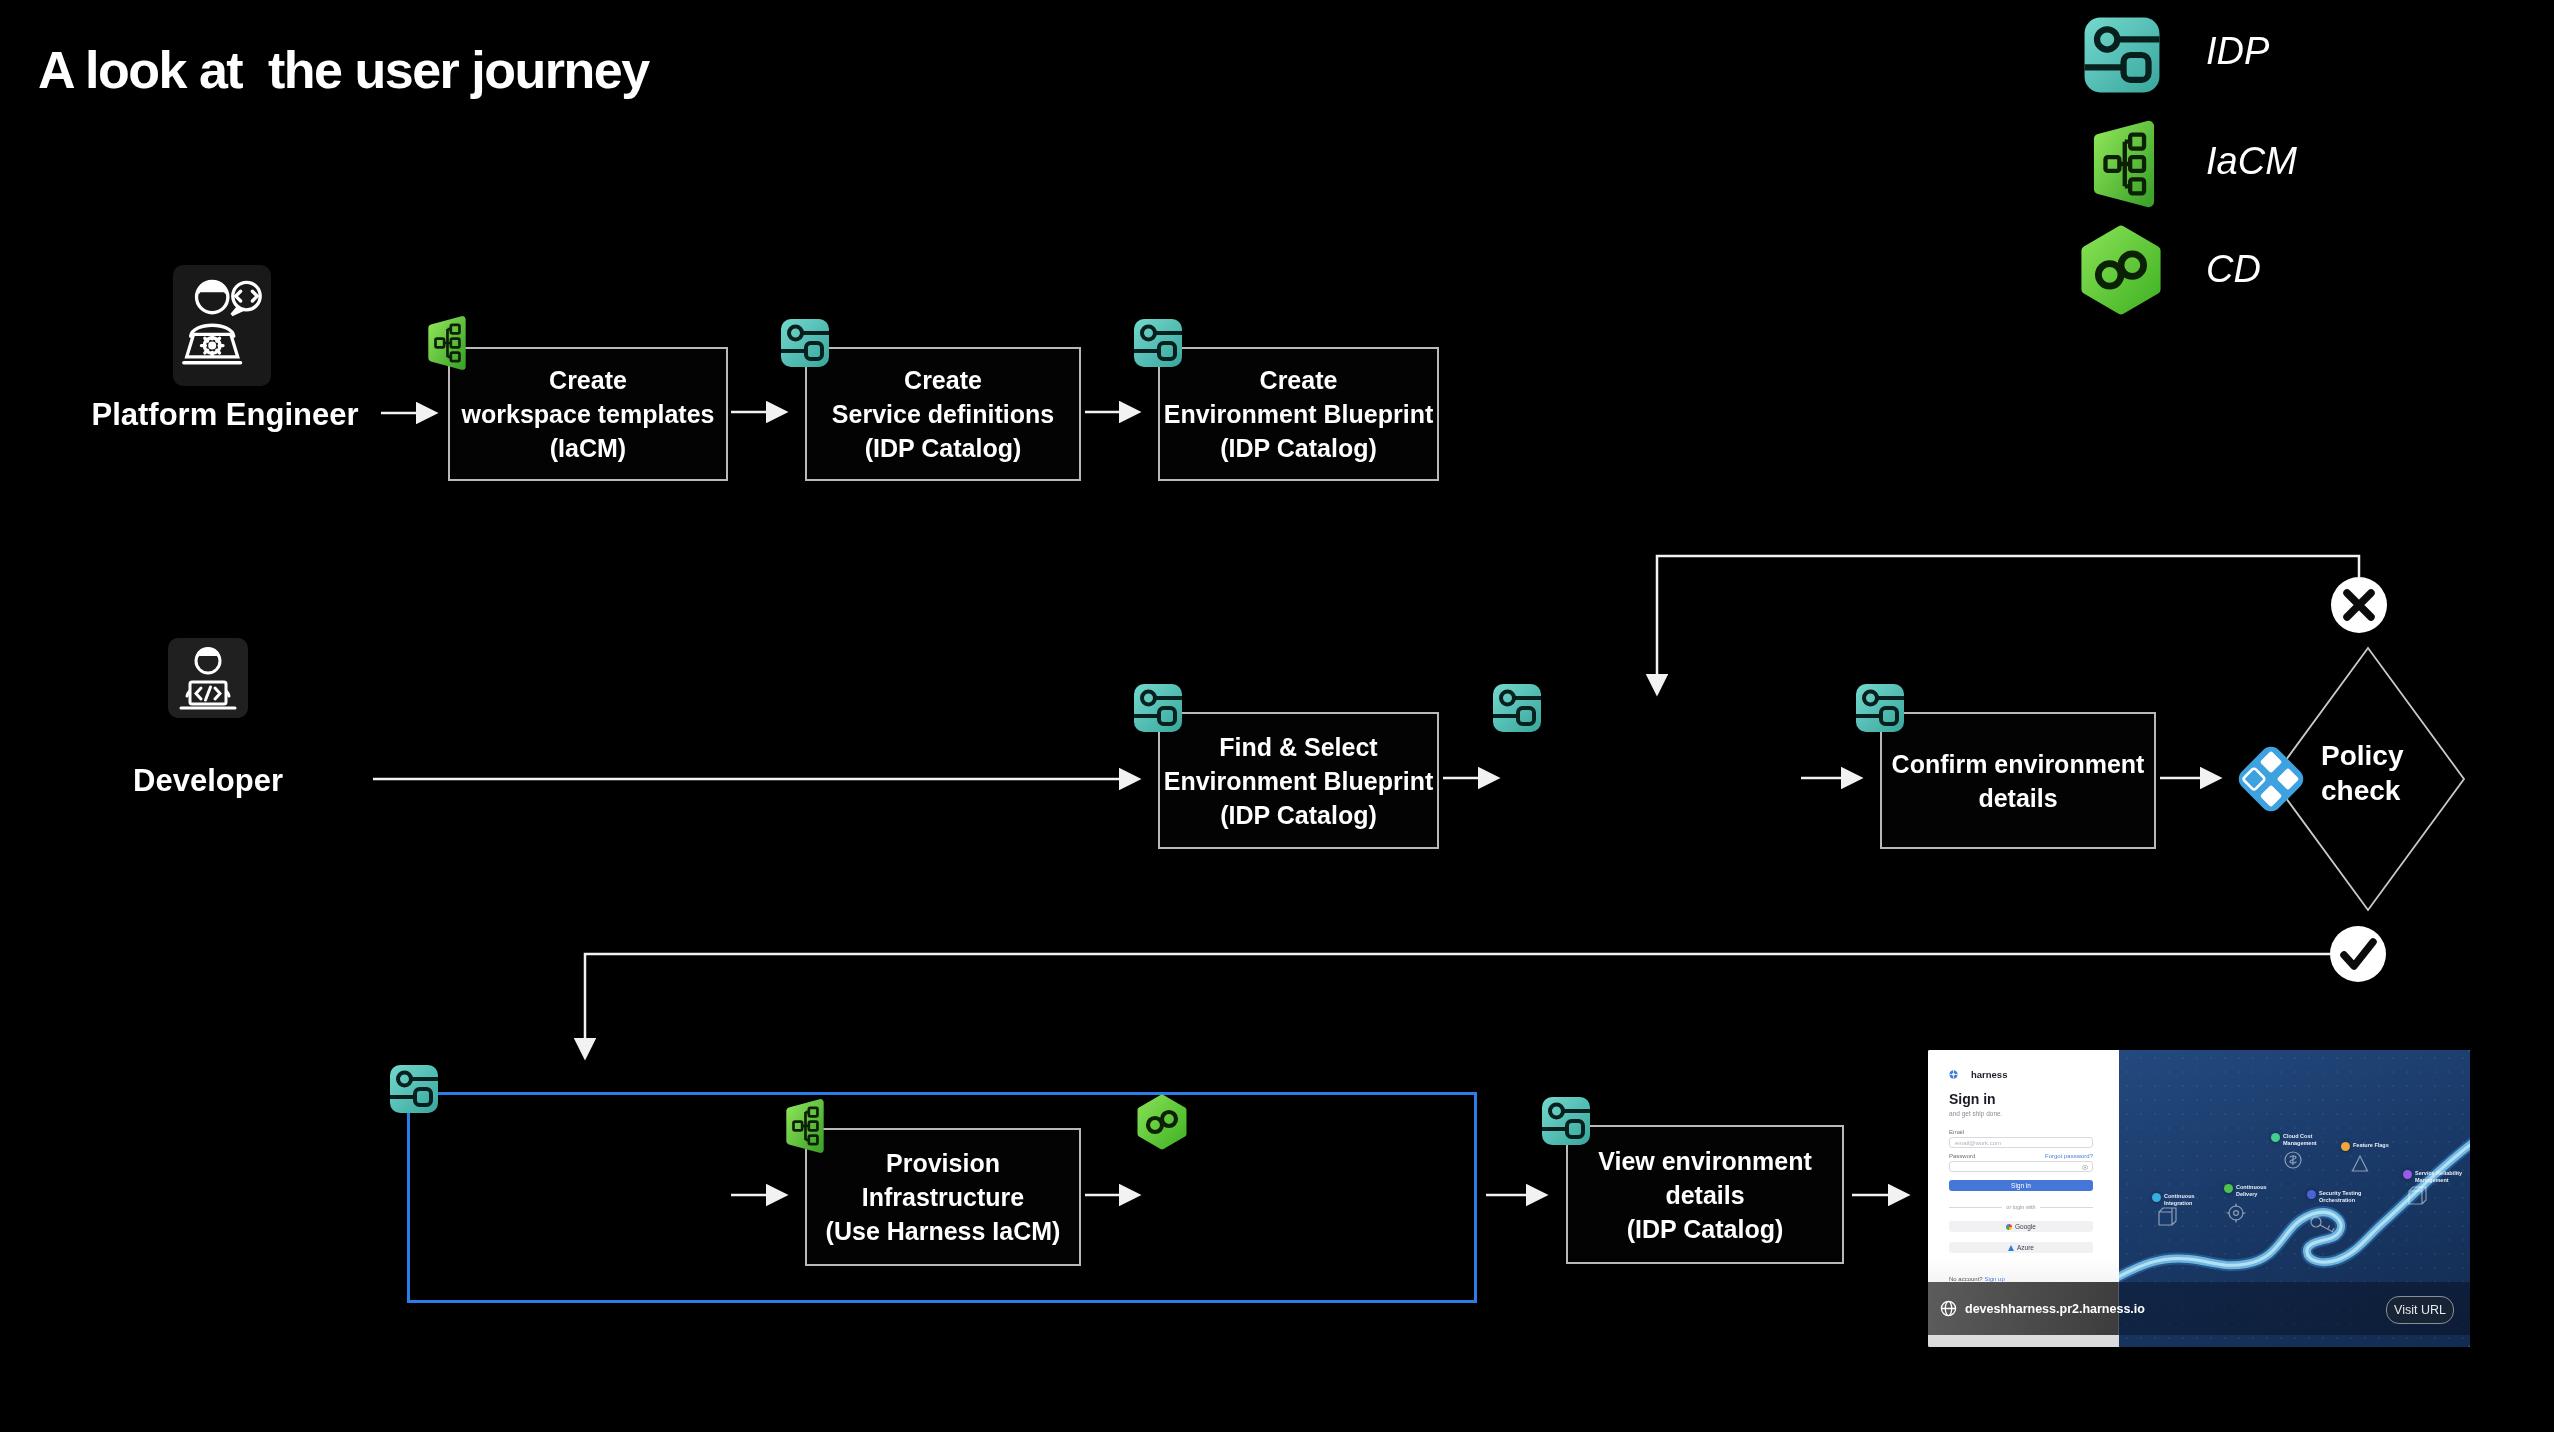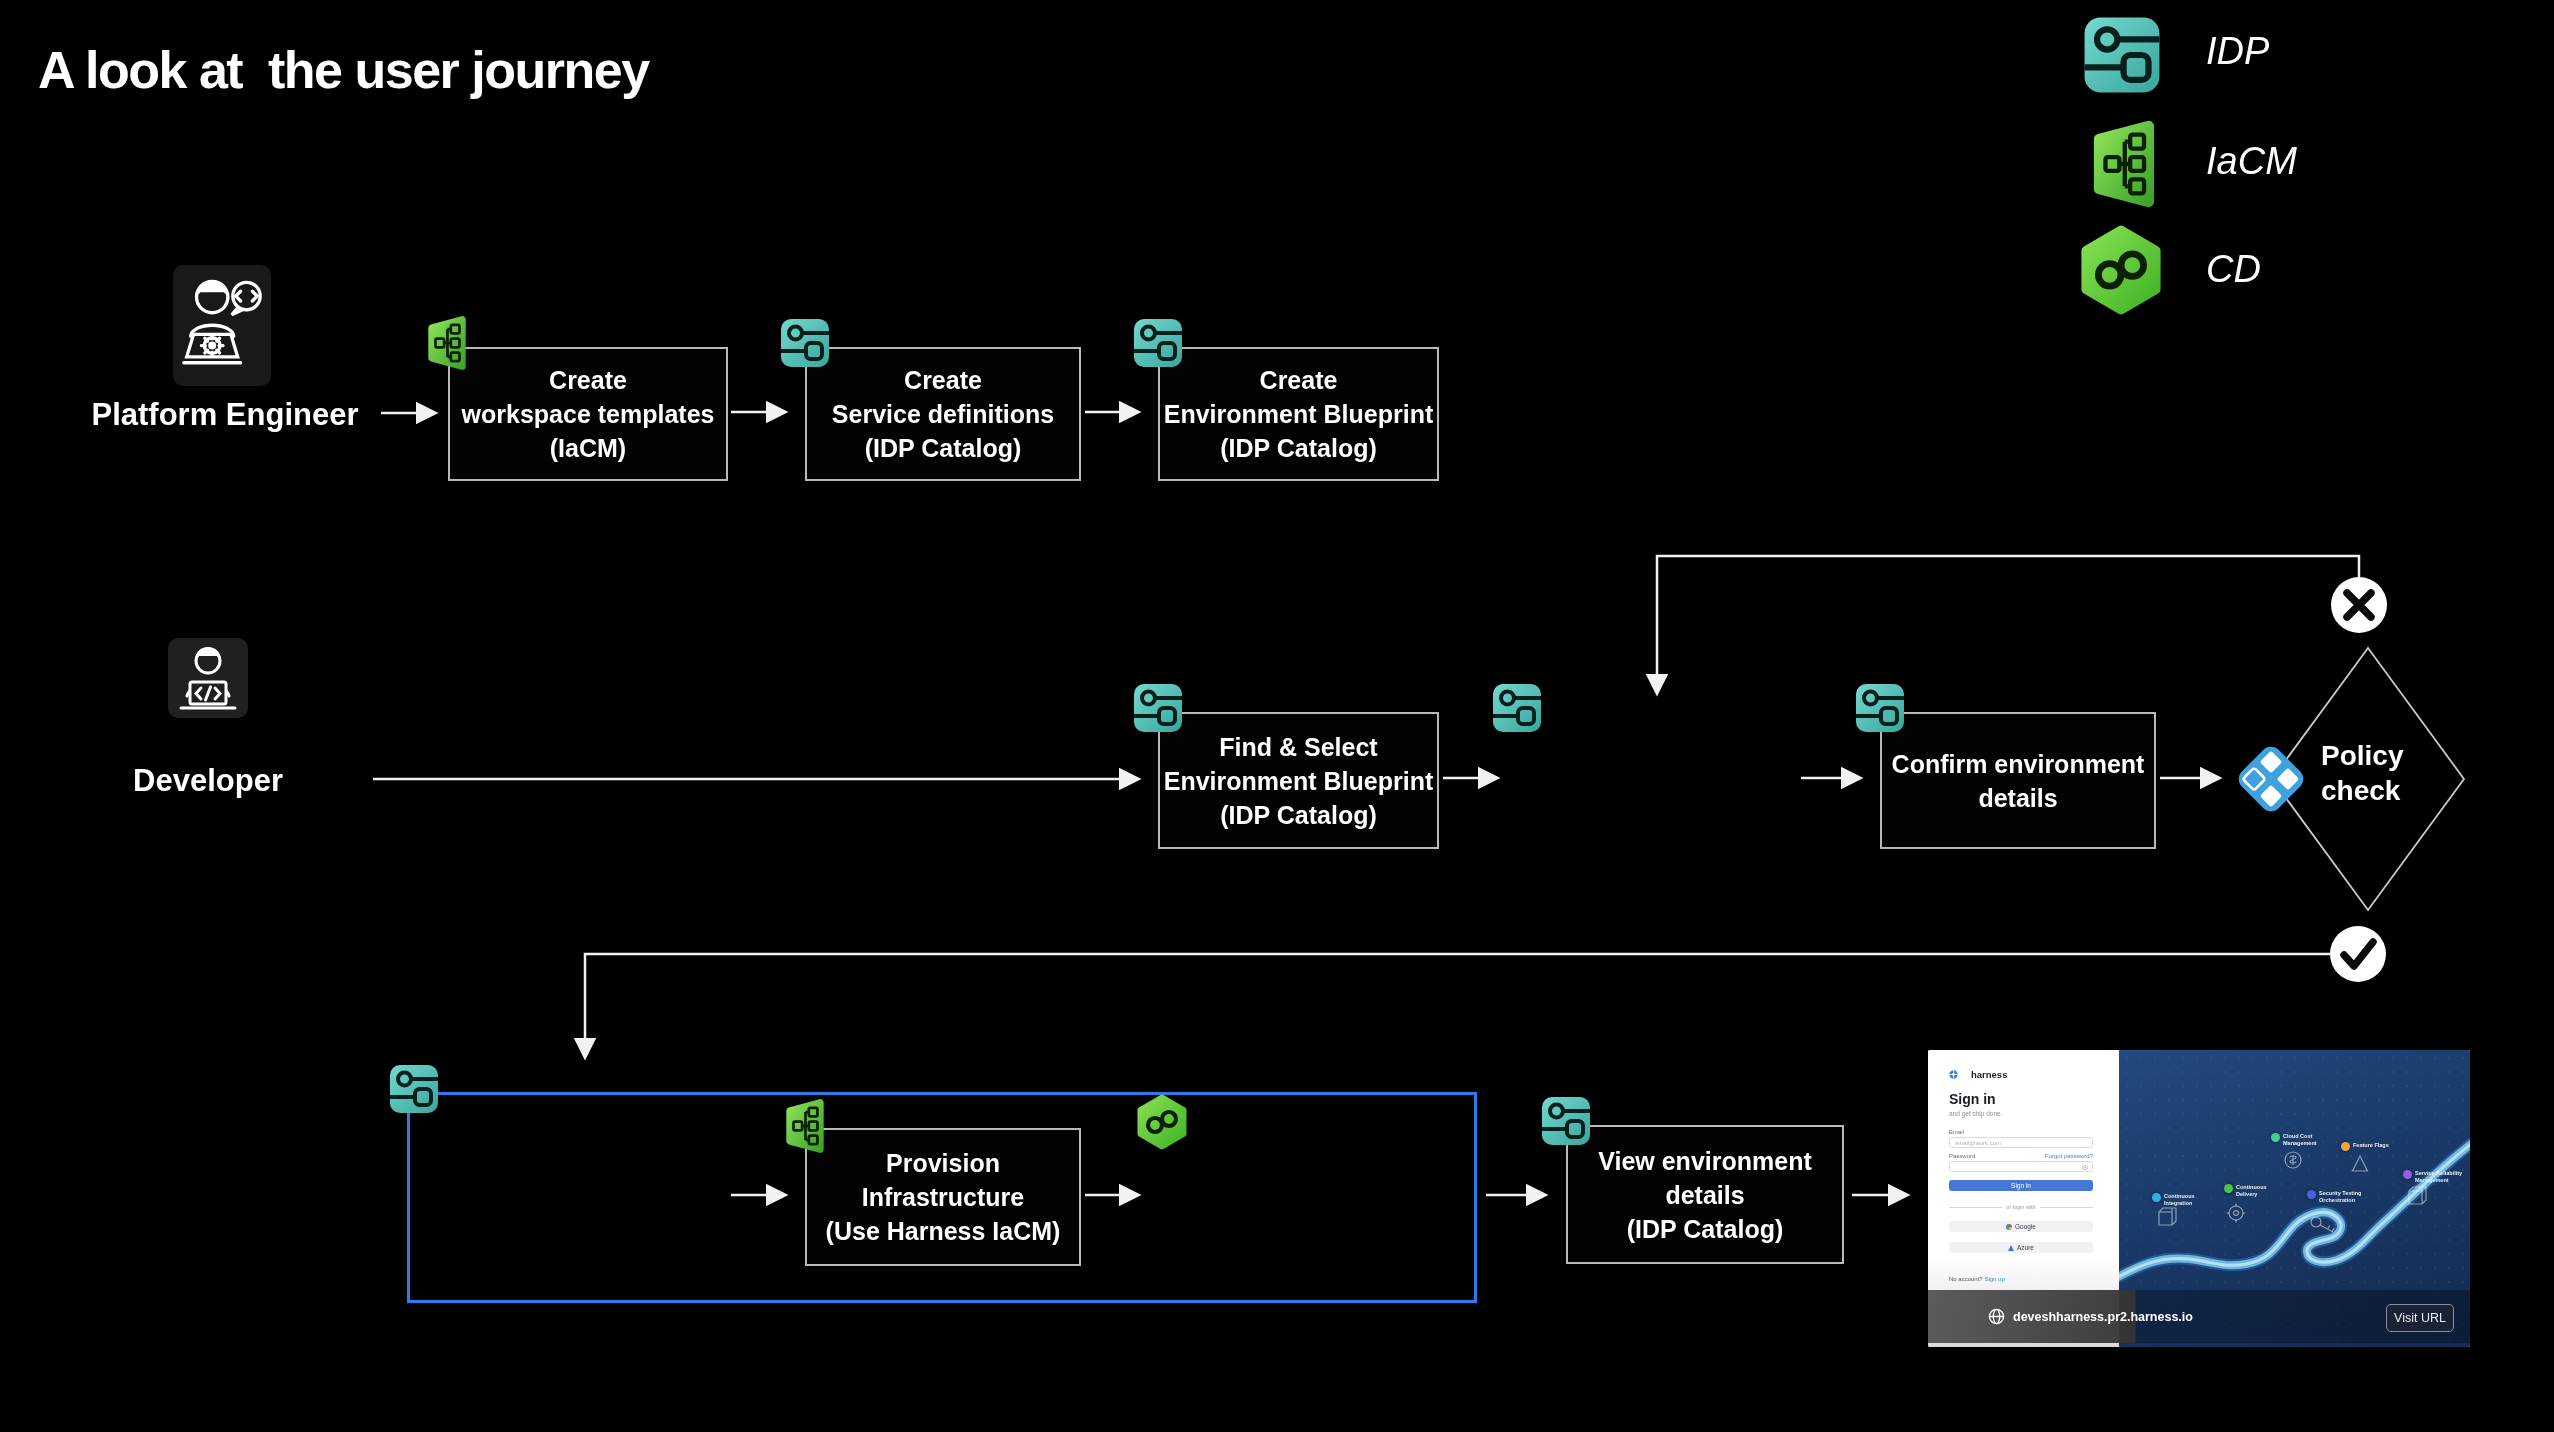--- a/index.html
+++ b/index.html
@@ -33,25 +33,25 @@
     background-size:14px 14px,auto;}
   .tl{position:absolute;font-family:"Liberation Sans",sans-serif;}
   .t-label{font-size:6px;color:#6b6b74;}
   .t-input{position:absolute;background:#fff;border:1px solid #d8d8de;border-radius:3px;
            font-size:6px;color:#b2b2ba;display:flex;align-items:center;padding-left:5px;box-sizing:border-box;}
   .t-btn{position:absolute;border-radius:3px;display:flex;align-items:center;justify-content:center;
          font-size:6.5px;box-sizing:border-box;}
   .module{position:absolute;display:flex;gap:3px;align-items:flex-start;}
   .module .dot{width:9px;height:9px;border-radius:50%;flex:0 0 auto;box-shadow:0 0 4px rgba(0,0,0,.4);}
   .module .mlabel{font-size:5.5px;line-height:6.5px;font-weight:600;color:#e8eef6;}
-  #thumb-bar{position:absolute;left:0;top:240px;width:542px;height:53px;
+  #thumb-bar{position:absolute;left:0;top:232px;width:542px;height:53px;
      background:linear-gradient(to right,rgba(84,84,84,.95) 0,rgba(52,52,52,.95) 35%,rgba(10,22,44,.55) 35.3%,rgba(8,16,34,.55) 100%);
-     display:flex;align-items:center;padding-left:48px;}
+     display:flex;align-items:center;}
   #visit-btn{position:absolute;left:458px;top:14px;width:66px;height:26px;border:1.5px solid #8a9099;
-     border-radius:5px;background:rgba(28,36,52,.8);color:#e8eaec;font-size:12.5px;
+     border-radius:13px;background:rgba(28,36,52,.8);color:#e8eaec;font-size:12.5px;
      display:flex;align-items:center;justify-content:center;}
   #thumb-url{font-size:12.5px;font-weight:700;color:#fff;margin-left:8px;}
 </style>
 </head>
 <body>
 
 <div id="canvas">
 
   <svg width="0" height="0" style="position:absolute" aria-hidden="true">
     <defs>

